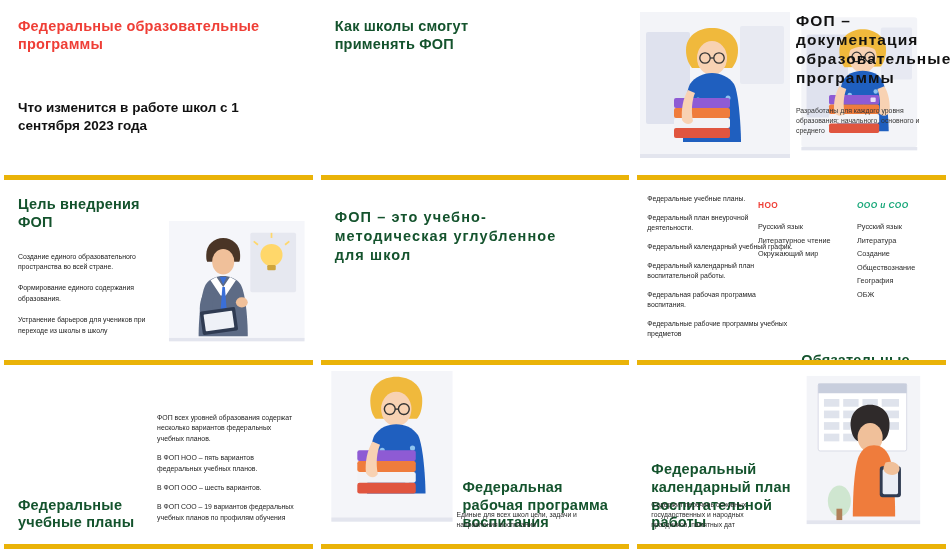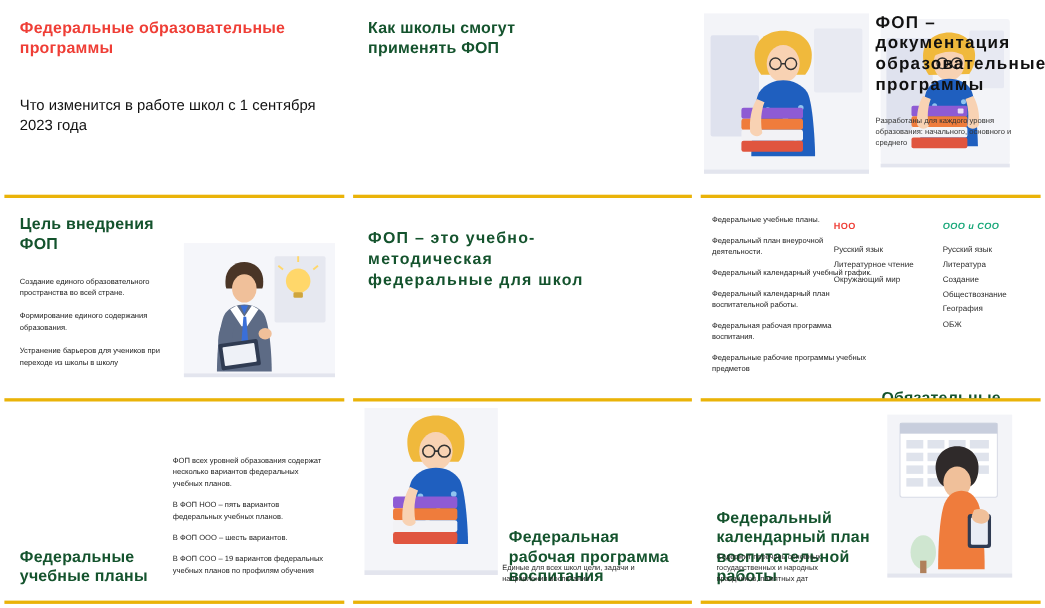--- a/index.html
+++ b/index.html
@@ -22,21 +22,21 @@
     grid-template-rows: repeat(3, 1fr);
     column-gap: 8px;
     row-gap: 6px;
     box-sizing: border-box;
     padding: 2px 4px 4px 4px;
     background: #ffffff;
   }
   .slide {
     position: relative;
     background: #ffffff;
-    border-bottom: 3px solid #eab308;
+    border-bottom: 5px solid #eab308;
     box-sizing: border-box;
     padding: 10px 14px 12px 14px;
     overflow: hidden;
   }
   .slide-inner {
     position: relative;
     width: 100%;
     height: 100%;
   }
   .title {
@@ -58,23 +58,23 @@
   }
   .title-spaced {
     letter-spacing: 1.1px;
   }
 
   
   .s1-top {
     margin-top: 6px;
   }
   .s1-sub {
-    margin-top: 34px;
+    margin-top: 46px;
     font-size: 13.5px;
-    font-weight: normal;
+    font-weight: bold;
     line-height: 1.3;
     color: #111;
   }
 
   
   .s2 .title {
     width: 58%;
   }
 
   
@@ -269,21 +269,21 @@
           <rect x="42" y="108" width="34" height="20" rx="1" fill="#eef1f7" transform="rotate(-8 59 118)"></rect>
           <ellipse cx="86" cy="96" rx="7" ry="6" fill="#f0c09a"></ellipse>
           <rect x="0" y="138" width="160" height="4" fill="#e3e5ee"></rect>
         </svg>
       </div>
     </div>
   </div>
 
   <div class="slide s6">
     <div class="slide-inner">
-      <div class="title title-dark title-spaced" style="margin-top:12px;">ФОП – это учебно-методическая федеральные для школ</div>
+      <div class="title title-dark title-spaced" style="margin-top:12px;">ФОП – это учебно-методическая углубленное для школ</div>
     </div>
   </div>
 
   <div class="slide" style="padding-left:10px;">
     <div class="slide-inner flex-row">
       <div class="s7-list" style="width:52%;">
         <p>Федеральные учебные планы.</p>
         <p>Федеральный план внеурочной деятельности.</p>
         <p>Федеральный календарный учебный график.</p>
         <p>Федеральный календарный план воспитательной работы.</p>

